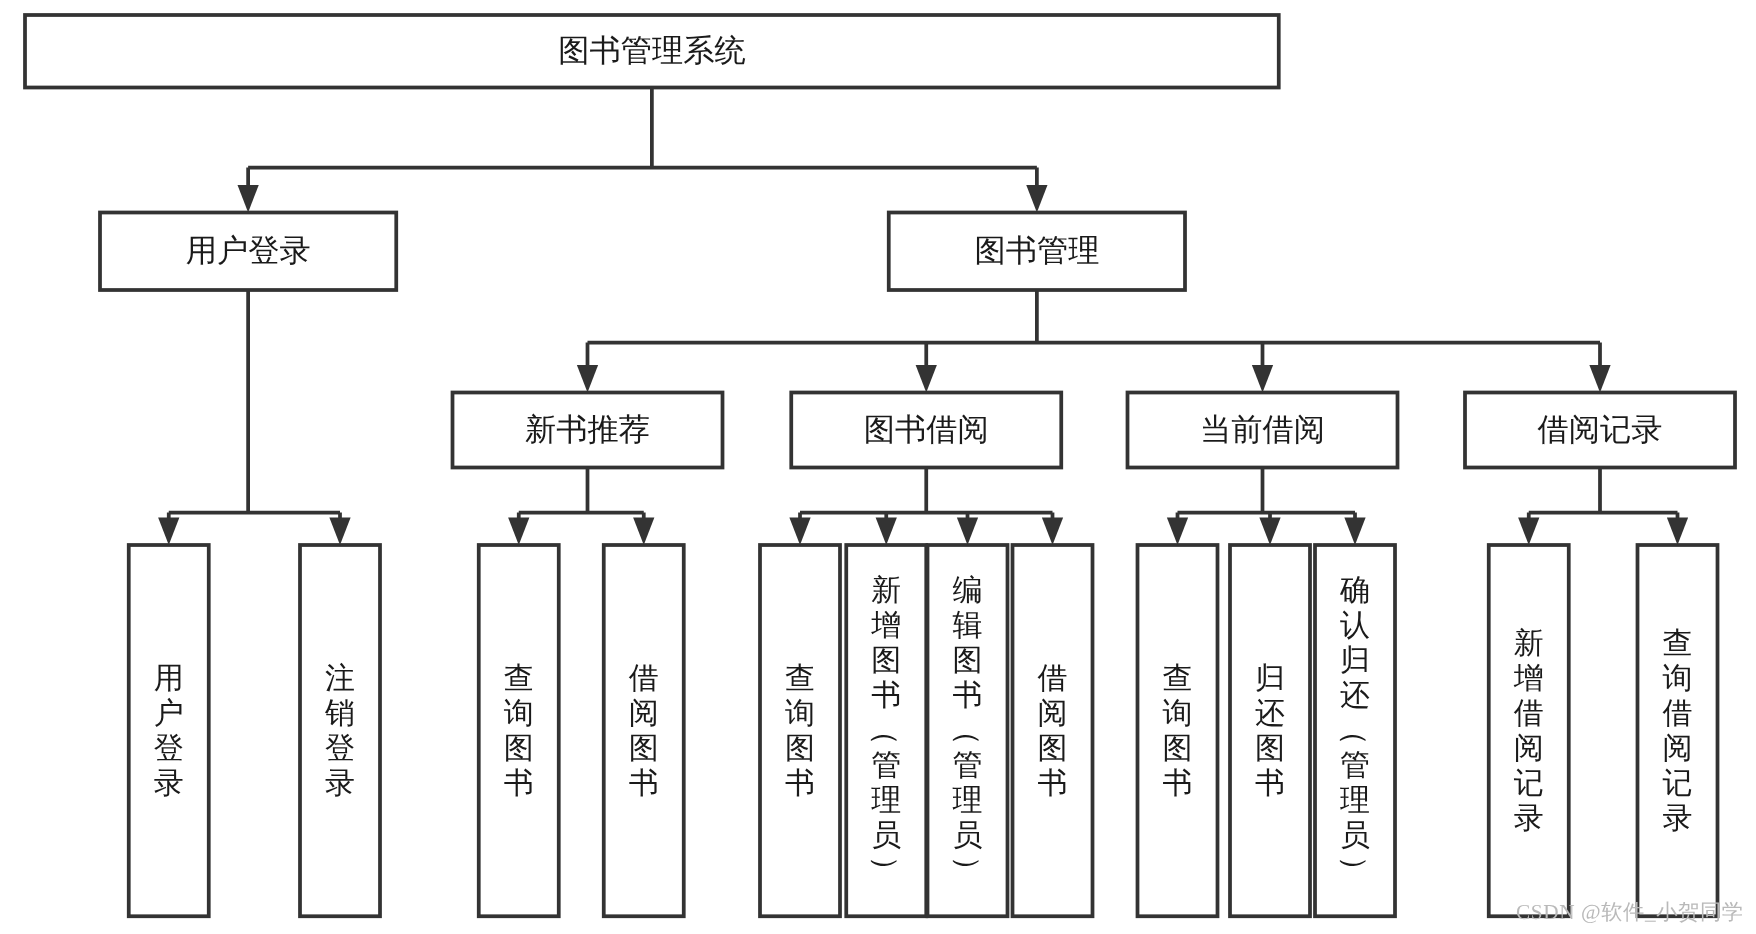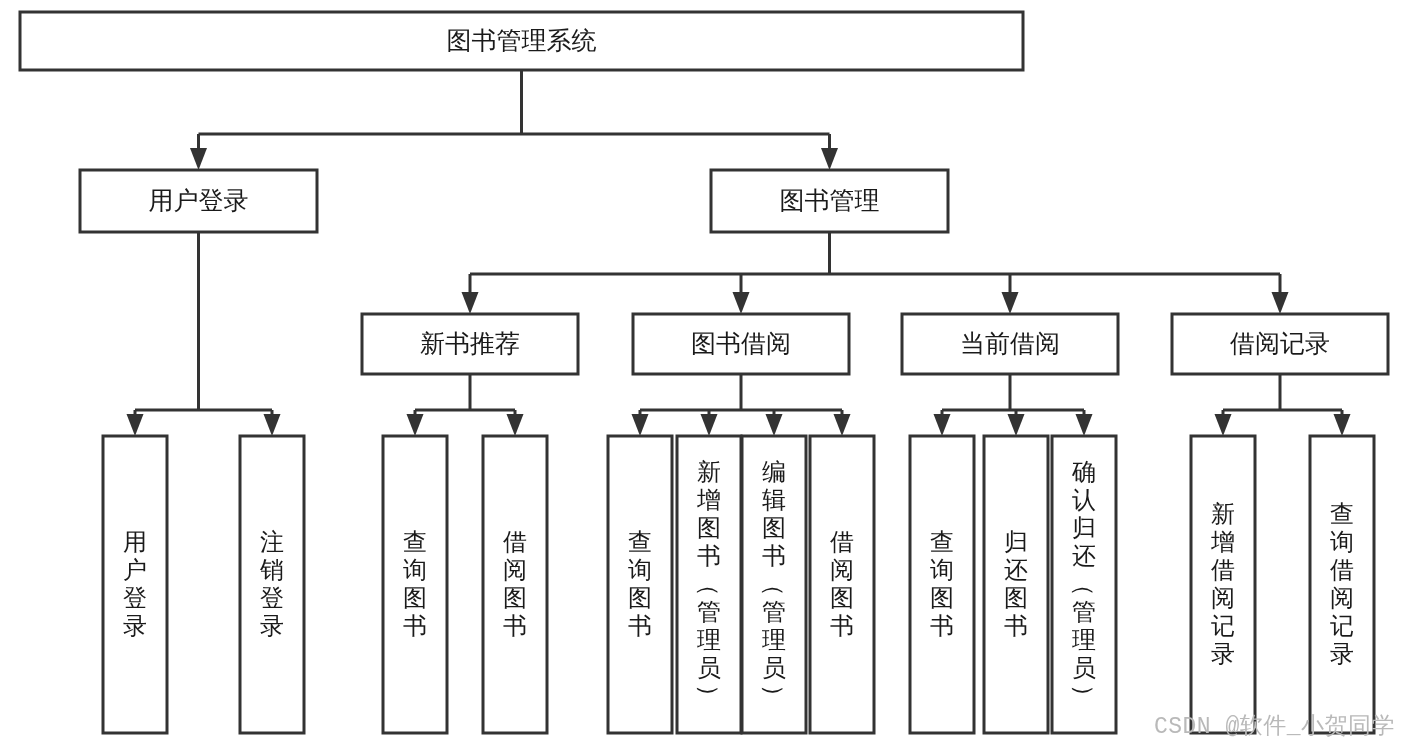--- a/index.html
+++ b/index.html
@@ -48,23 +48,23 @@
     fill: none;
   }
   .arrow-head {
     fill: #333333;
     stroke: none;
   }
   .watermark {
     position: absolute;
     right: 10px;
     bottom: 6px;
-    font-size: 23px;
+    font-size: 17px;
     color: #b9b9b9;
-    font-family: Liberation Mono, monospace;
+    font-family: Liberation Serif, serif;
     white-space: nowrap;
     letter-spacing: 0.5px;
   }
 </style>
 </head>
 <body>
 
 <div id="diagram-root">
   <svg class="diagram" viewBox="0 0 1405 747">
     <g id="edge-layer">

